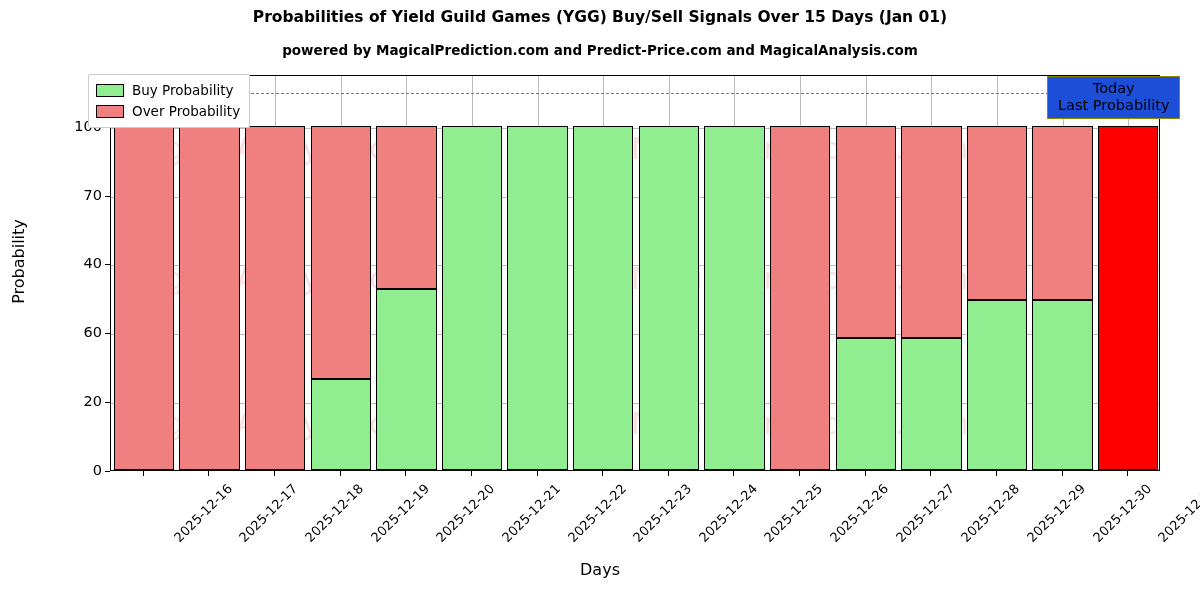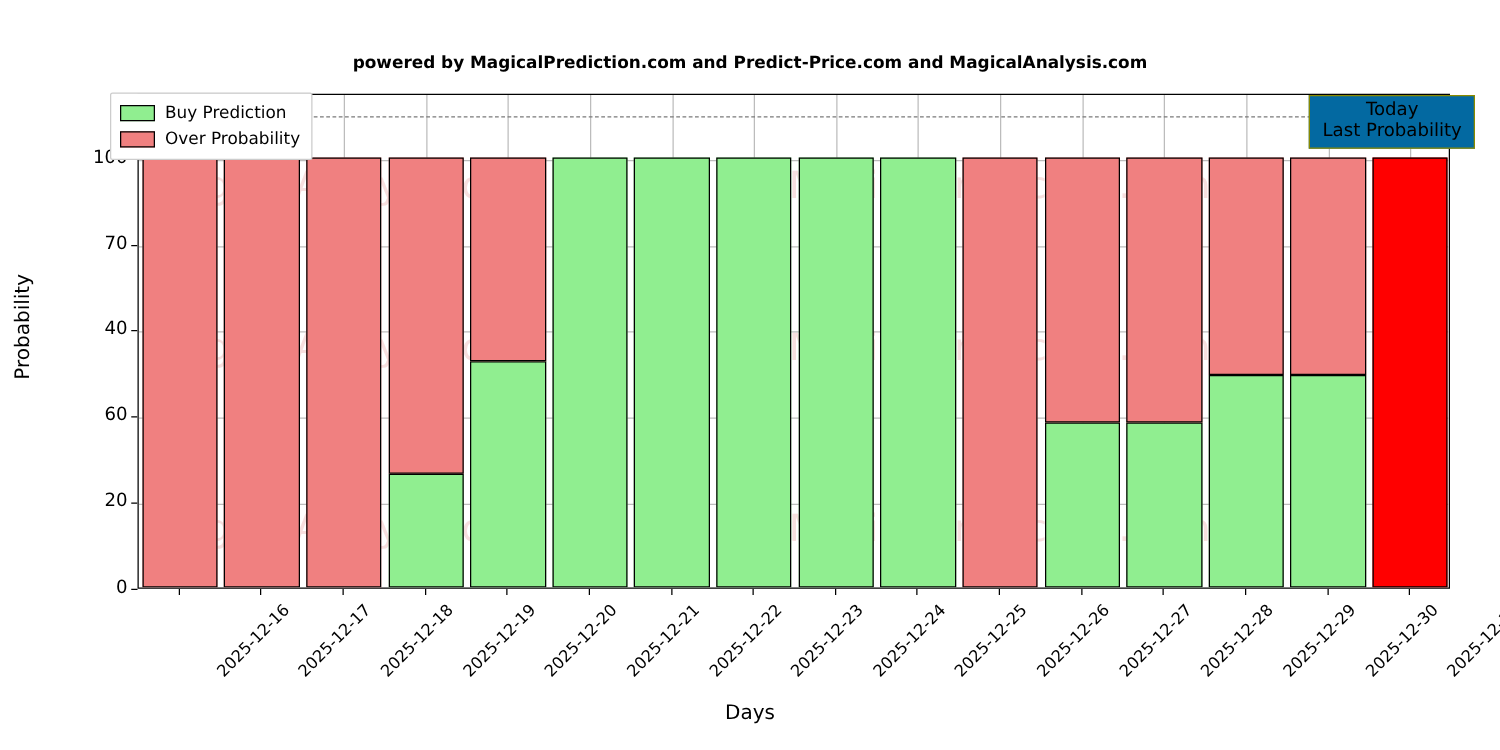--- a/index.html
+++ b/index.html
@@ -130,36 +130,37 @@
     width:28px;height:13px;
     border:1px solid #000;
     box-sizing:border-box;
     display:inline-block;
   }
 
   
   #today-box{
     position:absolute;
     left:1047px;top:76px;
-    background:#0369a1;
+    background:#1d4ed8;
     border:1px solid #8a8a00;
     padding:3px 10px 4px 10px;
     font-size:14.5px;
     line-height:17px;
     text-align:center;
     color:#000;
     z-index:25;
     white-space:nowrap;
   }
 </style>
 </head>
 <body>
 
 <div id="fig">
 
+  <div class="title">Probabilities of Yield Guild Games (YGG) Buy/Sell Signals Over 15 Days (Jan 01)</div>
   <div class="subtitle">powered by MagicalPrediction.com and Predict-Price.com and MagicalAnalysis.com</div>
 
   <div class="ylabel">Probability</div>
   <div class="xlabel">Days</div>
 
   <div id="yticks">
       <div class="ytick" style="left: 60px; width: 42px; top: 462px;">0</div>
       <div class="ytickmark" style="top: 471px;"></div>
       <div class="ytick" style="left: 60px; width: 42px; top: 393.13px;">20</div>
       <div class="ytickmark" style="top: 402.13px;"></div>
@@ -294,21 +295,21 @@
         </div>
         <div class="bar" style="left: 987px; width: 60.375px; height: 396px;">
           <div class="seg" style="background: rgb(255, 0, 0); height: 344.348px; top: 51.6522px;"></div>
         </div>
       </div>
   </div>
 
   <div id="legend">
       <div class="legrow">
         <span class="legswatch" style="background: rgb(144, 238, 144);"></span>
-        <span>Buy Prediction</span>
+        <span>Buy Probability</span>
       </div>
       <div class="legrow">
         <span class="legswatch" style="background: rgb(240, 128, 128);"></span>
         <span>Over Probability</span>
       </div>
     </div>
 
   <div id="today-box">
     <div>Today</div>
     <div>Last Probability</div>

